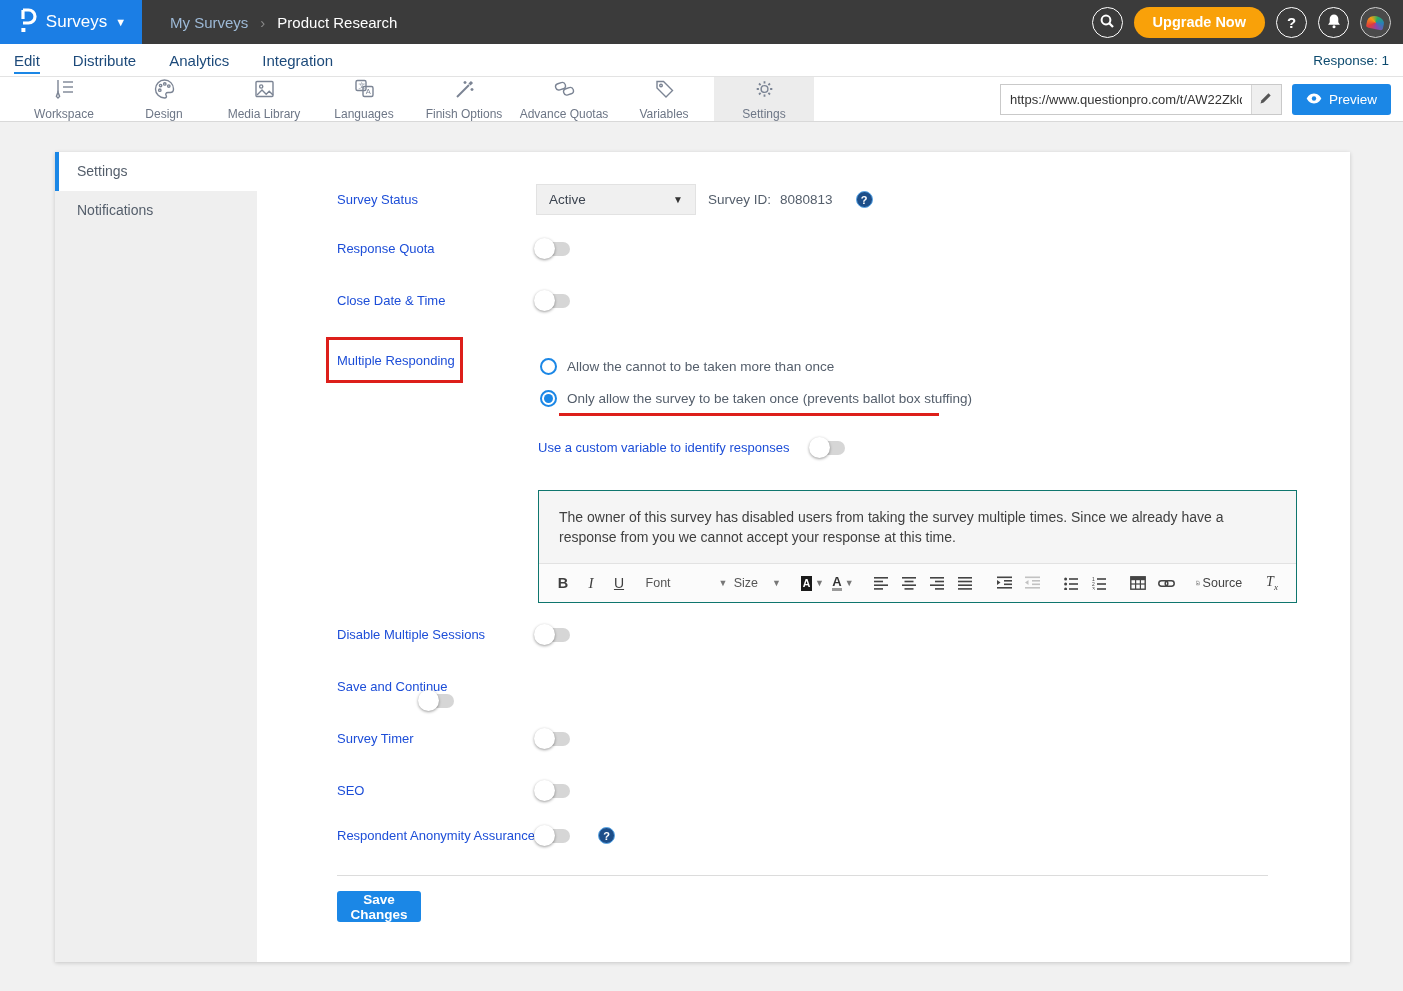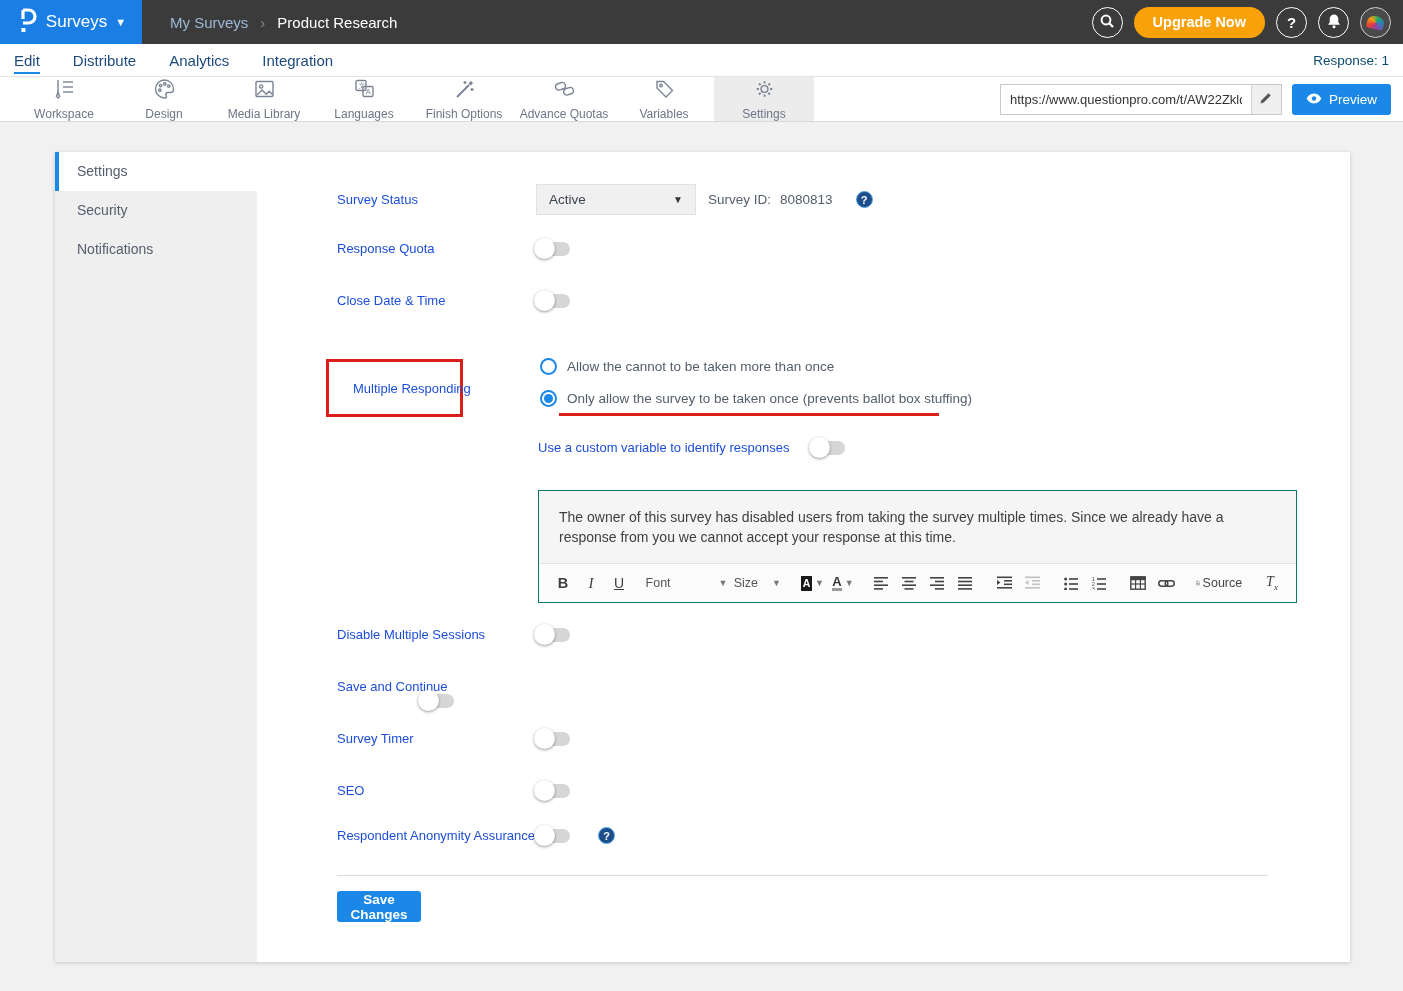--- a/index.html
+++ b/index.html
@@ -62,21 +62,21 @@
   .help-badge { width:17px; height:17px; border-radius:50%; background:#1d4e89; border:1px solid #58a6e8; color:#fff; font-size:11px; font-weight:bold; display:flex; align-items:center; justify-content:center; cursor:pointer; flex:none; }
 
   
   .radio-row { gap:10px; }
   .radio { width:17px; height:17px; border:2px solid #1b87e6; border-radius:50%; background:#fff; display:flex; align-items:center; justify-content:center; cursor:pointer; flex:none; }
   .radio .dot { width:9px; height:9px; border-radius:50%; background:transparent; }
   .radio.checked .dot { background:#1b87e6; }
   .radio-label { font-size:13.5px; color:#545e6b; }
 
   
-  .highlight-box { position:absolute; left:271px; top:207px; width:137px; height:58px; border:3px solid #dd1f1a; display:flex; align-items:center; padding-left:24px; }
+  .highlight-box { position:absolute; left:271px; top:185px; width:137px; height:46px; border:3px solid #dd1f1a; display:flex; align-items:center; padding-left:8px; }
   .highlight-underline { position:absolute; left:504px; top:261px; width:380px; height:3px; background:#dd1f1a; }
 
   
   .msg-widget { position:absolute; left:483px; top:338px; width:759px; border:1px solid #0f766e; }
   .msg-body { background:#f5f5f5; height:72px; padding:17px 20px 0 20px; font-size:14px; color:#3f3f3f; line-height:1.42; }
   .editor-bar { background:#fbfbfb; border-top:1px solid #e2e2e2; height:39px; display:flex; align-items:center; padding:0 12px; gap:4px; }
   .ebtn { min-width:24px; height:26px; border:none; background:transparent; display:flex; align-items:center; justify-content:center; cursor:pointer; color:#3f3f3f; font-family:"Liberation Sans",sans-serif; gap:3px; padding:0 3px; }
   .ebtn svg { display:block; }
   .ebtn .b { font-weight:bold; font-size:14.5px; }
   .ebtn .i { font-style:italic; font-family:"Liberation Serif",serif; font-size:15px; }
@@ -255,21 +255,20 @@
           </svg>
       </span>
       <span>Preview</span>
     </button>
   </div>
 </div>
 
 <div class="card">
   <div class="side-nav">
     <div class="side-item active">Settings</div>
-    <div class="side-item">Security</div>
     <div class="side-item">Notifications</div>
   </div>
 
   <div class="content">
 
     <div class="row" style="left:282px; top:32px;">
       <span class="field-label">Survey Status</span>
       <div class="select-box">
         <span>Active</span>
         <span class="caret">▼</span>

